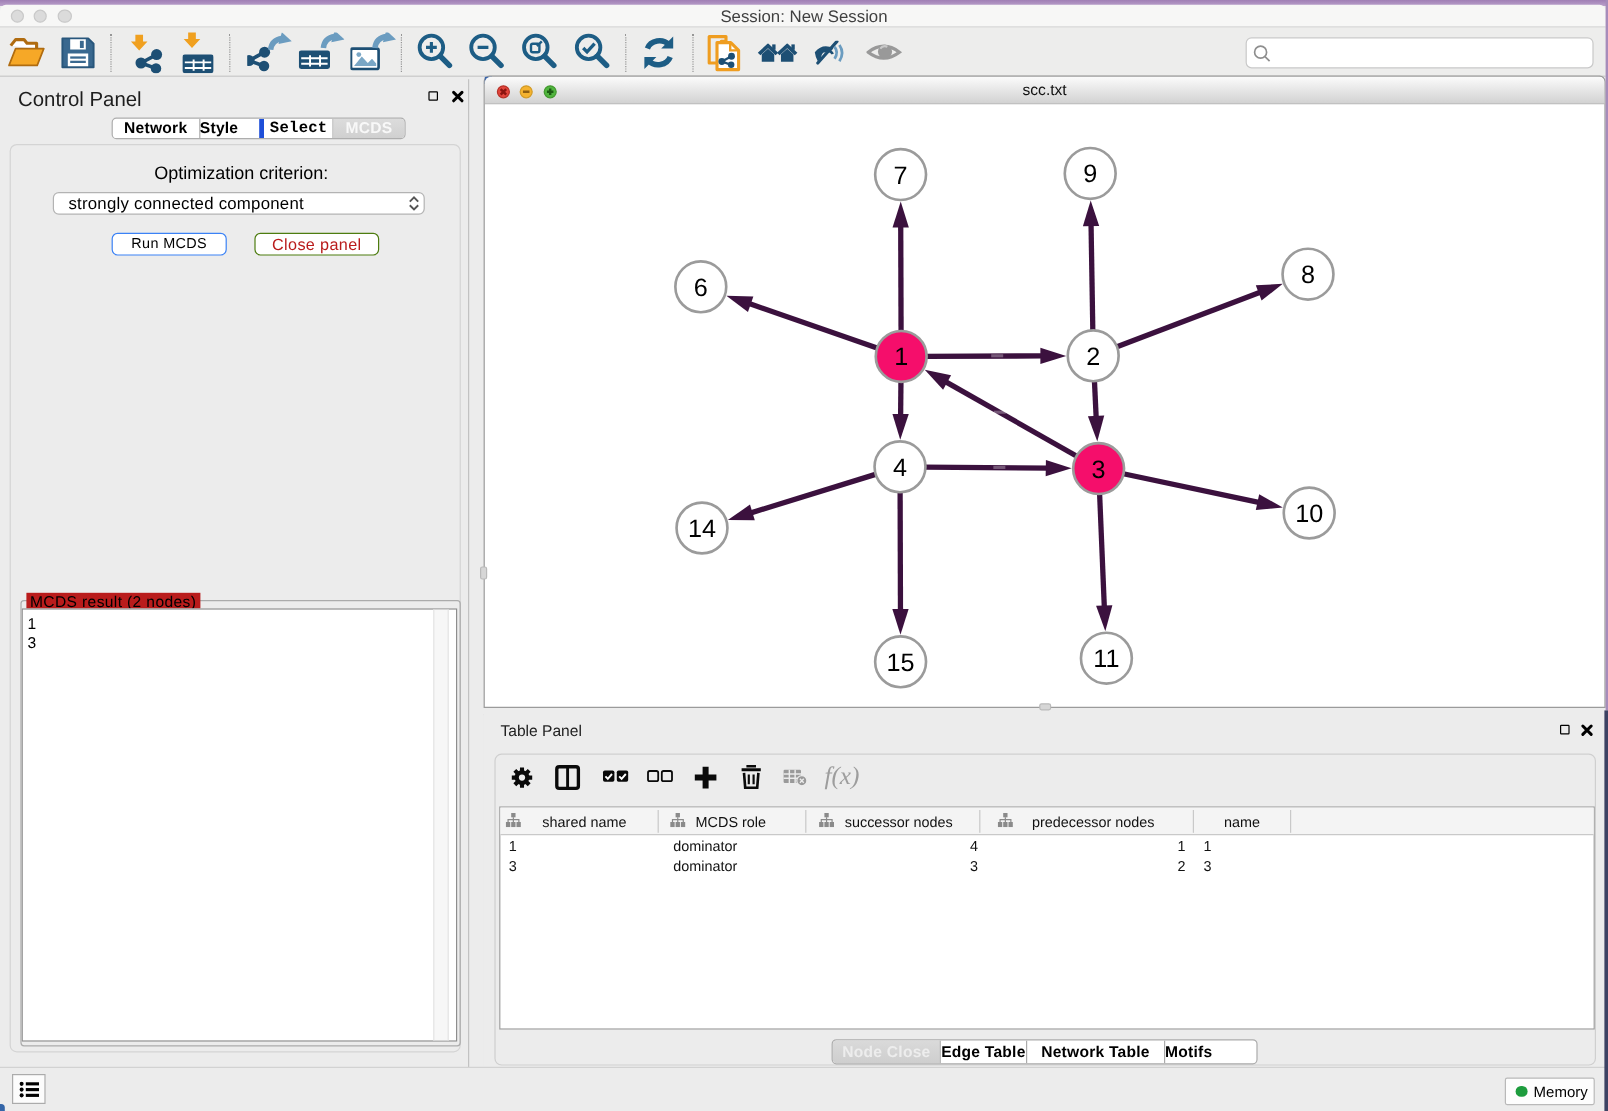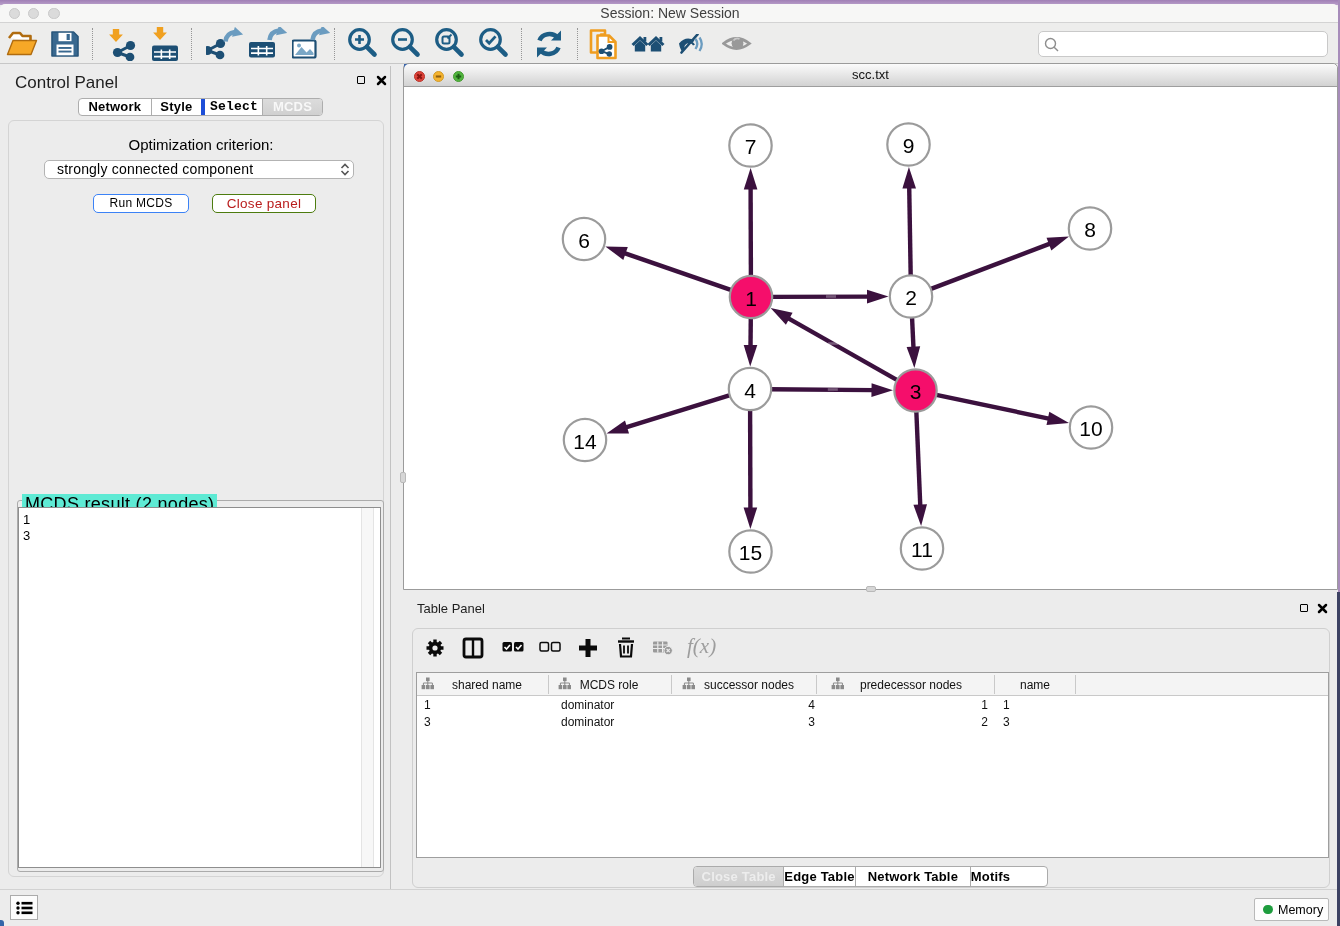--- a/index.html
+++ b/index.html
@@ -144,39 +144,39 @@
     <line x1="11.2" y1="11.2" x2="15" y2="15" stroke="#8e8e8e" stroke-width="1.4"></line>
   </svg>
 
 <div class="abs" style="left:0;top:66px;width:391px;height:825px;background:#ececec;border-right:1px solid #c2c2c2;"></div>
 <div class="abs" style="left:15px;top:73px;font-size:17px;color:#1e1e1e;">Control Panel</div>
 <div class="abs" style="left:357px;top:75.5px;width:8px;height:8px;border:1.6px solid #000;border-radius:1px;"></div>
 <svg class="abs" style="left:376px;top:75px" width="11" height="11" viewBox="0 0 11 11">
     <path d="M2 2 L9 9 M9 2 L2 9" stroke="#000" stroke-width="2.5" stroke-linecap="round"></path>
   </svg>
 
-<div class="abs" style="left:78px;top:98px;width:244.5px;height:17.5px;border:1px solid #adadad;border-radius:4px;background:#fff;overflow:hidden;display:flex;font-size:13px;font-weight:bold;letter-spacing:0.2px;color:#000;">
+<div class="abs" style="left:93px;top:98px;width:244.5px;height:17.5px;border:1px solid #adadad;border-radius:4px;background:#fff;overflow:hidden;display:flex;font-size:13px;font-weight:bold;letter-spacing:0.2px;color:#000;">
  <div style="width:72.5px;border-right:1px solid #adadad;text-align:center;line-height:16px;">Network</div>
- <div style="width:53.8px;border-right:4px solid #1d4ed8;text-align:center;line-height:16px;">Style</div>
+ <div style="width:53.8px;border-right:4px solid #1d4ed8;line-height:16px;">Style</div>
  <div style="width:58.2px;border-right:1px solid #adadad;text-align:center;line-height:16px;font-family:Liberation Mono, monospace;">Select</div>
  <div style="flex:1;text-align:center;line-height:16px;background:linear-gradient(#dcdcdc,#d0d0d0);color:#f8f8f8;">MCDS</div>
 </div>
 
 <div class="abs" style="left:8px;top:120px;width:376px;height:757px;border:1px solid #d4d4d4;border-radius:6px;"></div>
 <div class="abs" style="left:13px;top:136px;width:376px;text-align:center;font-size:15px;color:#000;">Optimization criterion:</div>
 <div class="abs" style="left:44px;top:160px;width:310px;height:19px;background:#fff;border:1px solid #b3b3b3;border-radius:5px;font-size:14px;letter-spacing:0.2px;line-height:17px;padding-left:12px;color:#000;">strongly connected component</div>
 <svg class="abs" style="left:339px;top:163px" width="12" height="13" viewBox="0 0 12 13">
     <path d="M2.5 5 L6 1.5 L9.5 5" fill="none" stroke="#555" stroke-width="1.6"></path>
     <path d="M2.5 8 L6 11.5 L9.5 8" fill="none" stroke="#555" stroke-width="1.6"></path>
   </svg>
 <div class="abs" style="left:93px;top:194px;width:96px;height:19px;background:#fff;border:1px solid #3b82f6;border-radius:5px;font-size:12px;letter-spacing:0.3px;line-height:17px;text-align:center;color:#000;">Run MCDS</div>
 <div class="abs" style="left:212px;top:194px;width:104px;height:19px;background:#fff;border:1px solid #4d7c0f;border-radius:5px;font-size:13.5px;letter-spacing:0.3px;line-height:17px;text-align:center;color:#b91c1c;">Close panel</div>
 
 <div class="abs" style="left:17px;top:500px;width:367px;height:372px;border:1px solid #ababab;border-radius:3px;"></div>
-<div class="abs" style="left:22px;top:494px;background:#5eead4;padding:0 3px;font-size:18px;letter-spacing:0.3px;color:#000;">MCDS result (2 nodes)</div>
+<div class="abs" style="left:22px;top:494px;background:#b91c1c;padding:0 3px;font-size:13px;letter-spacing:0.3px;color:#000;">MCDS result (2 nodes)</div>
 <div class="abs" style="left:18px;top:507px;width:363px;height:361px;background:#fff;border:1px solid #8e8e8e;"></div>
 <div class="abs" style="left:361px;top:508px;width:13px;height:359px;background:#f7f7f7;border-left:1px solid #e4e4e4;border-right:1px solid #e4e4e4;"></div>
 <div class="abs" style="left:23px;top:512px;font-size:13px;line-height:15.5px;color:#000;">1<br>3</div>
 
 <div class="abs" style="left:403px;top:63px;width:935px;height:527px;background:#fff;border:1px solid #9b9b9b;border-radius:5px 5px 0 0;"></div>
 <div class="abs" style="left:403.5px;top:63.5px;width:6px;height:6px;background:#3a64a8;"></div>
 <div class="abs" style="left:404px;top:64px;width:933px;height:22.5px;background:linear-gradient(#fbfbfb,#d2d2d2);border-bottom:1px solid #9e9e9e;border-radius:5px 5px 0 0;"></div>
 <div class="abs" style="left:404px;top:65px;width:933px;height:20px;text-align:center;font-size:13px;color:#111;line-height:20px;">scc.txt</div>
 <div class="abs" style="left:413.5px;top:70.5px;width:11.0px;height:11.0px;border-radius:50%;background:#e2453c;border:1px solid #b73229;"></div>
 <svg class="abs" style="left:415.8px;top:72.8px" width="7" height="7" viewBox="0 0 7 7">
@@ -353,21 +353,21 @@
 <div class="abs" style="left:755px;top:698px;width:60px;text-align:right;font-size:12px;color:#111;">4</div>
 <div class="abs" style="left:928px;top:698px;width:60px;text-align:right;font-size:12px;color:#111;">1</div>
 <div class="abs" style="left:1003px;top:698px;font-size:12px;color:#111;">1</div>
 <div class="abs" style="left:424px;top:714.5px;font-size:12px;color:#111;">3</div>
 <div class="abs" style="left:561px;top:714.5px;font-size:12px;color:#111;">dominator</div>
 <div class="abs" style="left:755px;top:714.5px;width:60px;text-align:right;font-size:12px;color:#111;">3</div>
 <div class="abs" style="left:928px;top:714.5px;width:60px;text-align:right;font-size:12px;color:#111;">2</div>
 <div class="abs" style="left:1003px;top:714.5px;font-size:12px;color:#111;">3</div>
 
 <div class="abs" style="left:693.4px;top:865.5px;width:355px;height:21.5px;border:1px solid #ababab;border-radius:4px;background:#fff;overflow:hidden;display:flex;font-size:13px;font-weight:bold;letter-spacing:0.2px;color:#000;">
- <div style="width:89.6px;text-align:center;line-height:20px;background:linear-gradient(#dadada,#cecece);color:#ededed;border-right:1px solid #ababab;">Close Table</div>
+ <div style="width:89.6px;text-align:center;line-height:20px;background:linear-gradient(#dadada,#cecece);color:#ededed;border-right:1px solid #ababab;">Node Close</div>
  <div style="width:72px;text-align:center;line-height:20px;border-right:1px solid #ababab;">Edge Table</div>
  <div style="width:114.8px;text-align:center;line-height:20px;border-right:1px solid #ababab;">Network Table</div>
  <div style="flex:1;text-align:left;line-height:20px;">Motifs</div>
 </div>
 
 <div class="abs" style="left:0;top:889px;width:1340px;height:1px;background:#d2d2d2;"></div>
 <div class="abs" style="left:0;top:890px;width:1340px;height:36px;background:#ececec;"></div>
 <div class="abs" style="left:10px;top:895px;width:28px;height:25px;background:#fcfcfc;border:1px solid #ababab;"></div>
 <svg class="abs" style="left:16px;top:901px" width="17" height="14" viewBox="0 0 17 14">
 <circle cx="2" cy="2.2" r="1.7" fill="#000"></circle>

